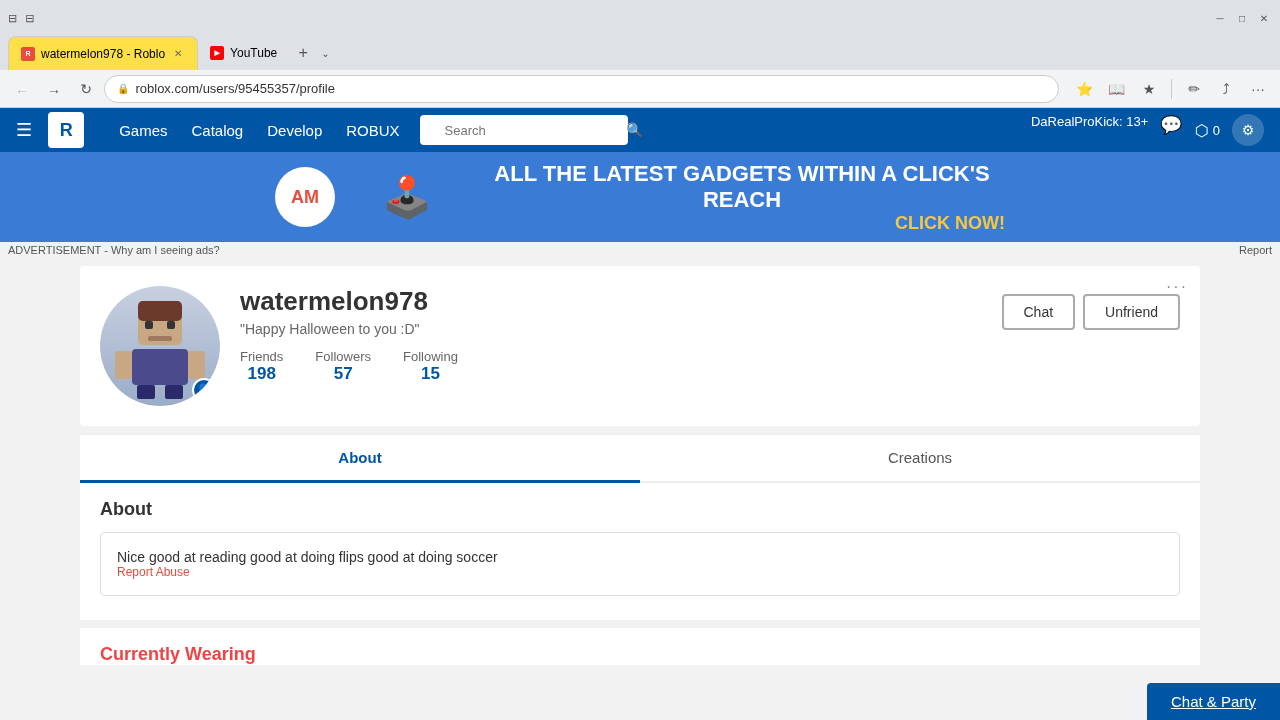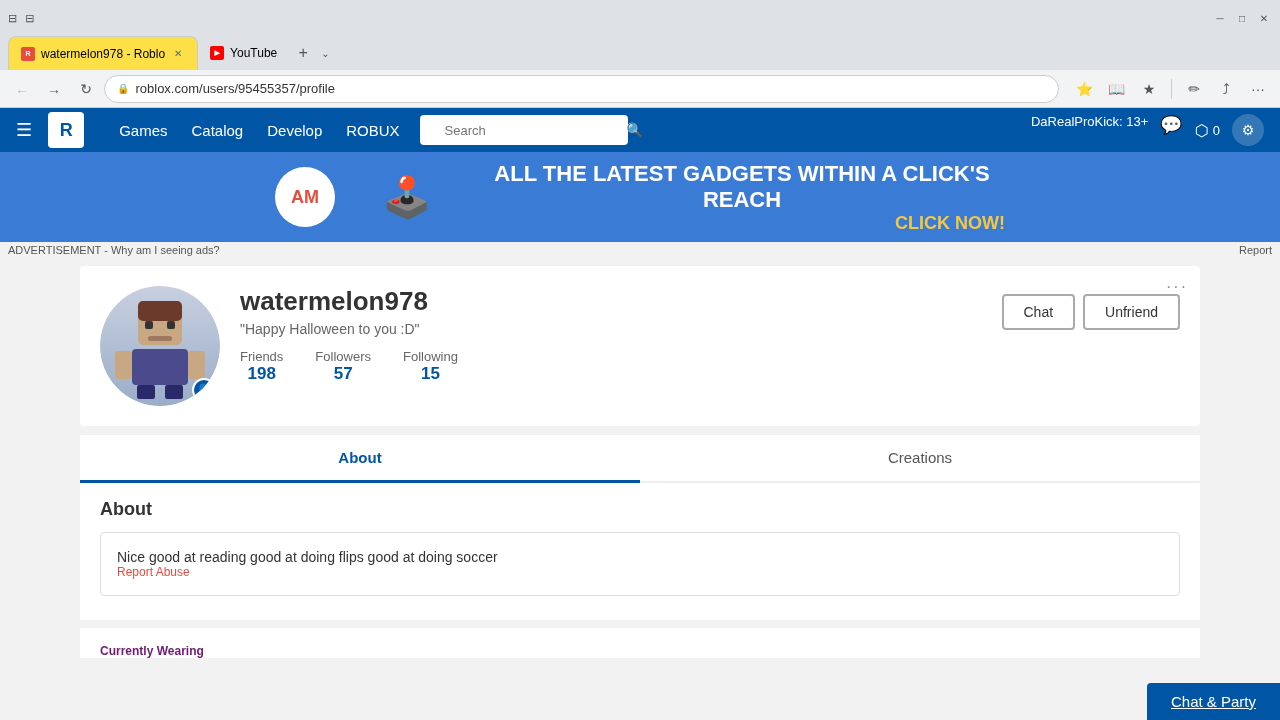--- a/index.html
+++ b/index.html
@@ -77,21 +77,21 @@
 
     
     .about-section { background: white; margin: 0 80px; padding: 16px 20px; }
     .about-title { font-size: 18px; font-weight: bold; color: #333; margin-bottom: 12px; }
     .about-box { border: 1px solid #ddd; border-radius: 4px; padding: 16px; margin-bottom: 8px; }
     .about-text { font-size: 14px; color: #333; }
     .report-abuse { text-align: left; color: #e74c3c; font-size: 12px; cursor: pointer; }
 
     
     .wearing-section { background: white; margin: 8px 80px 0; padding: 16px 20px 0; }
-    .wearing-title { font-size: 12px; font-weight: bold; color: #701a75; margin-bottom: 12px; }
+    .wearing-title { font-size: 18px; font-weight: bold; color: #ef4444; margin-bottom: 12px; }
 
     
     .chat-party-bar { position: fixed; bottom: 0; right: 0; background: #0055a5; color: white; padding: 10px 24px; font-size: 15px; cursor: pointer; border-radius: 4px 0 0 0; text-decoration: underline; }
 
     
     .main-scroll { height: calc(720px - 36px - 34px - 38px - 44px); overflow: hidden; }
   </style>
 </head>
 <body>
 

